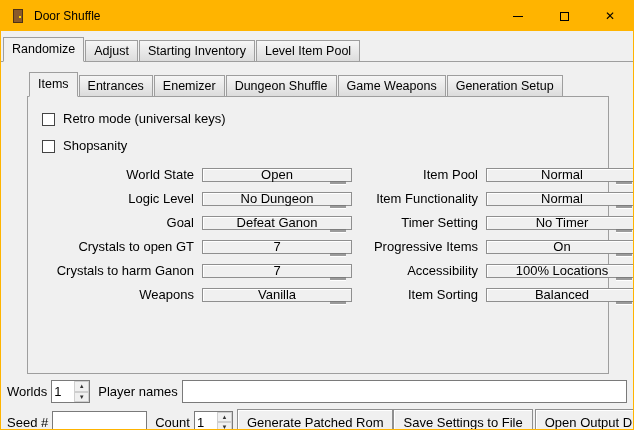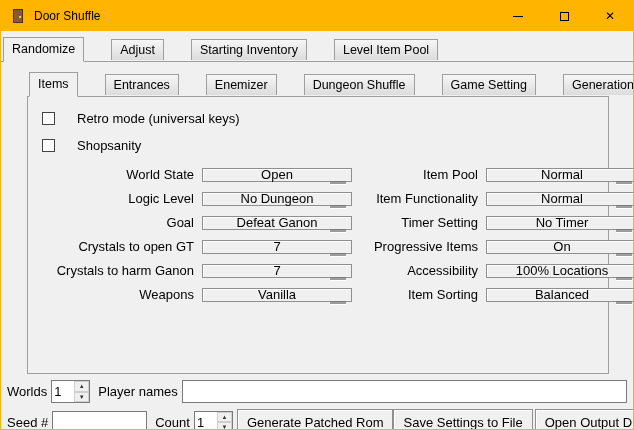--- a/index.html
+++ b/index.html
@@ -18,34 +18,34 @@
   .app-icon { width:16px; height:16px; margin:0 8px 0 9px; position:relative; }
   .app-icon .door { position:absolute; left:3px; top:1px; width:10px; height:14px; background:#8a5a2b; border:1px solid #4d3216; }
   .app-icon .knob { position:absolute; left:9px; top:8px; width:2px; height:2px; background:#ffd700; }
   .title-text { font-size:12px; }
   .win-btns { margin-left:auto; display:flex; height:100%; }
   .win-btn { width:46px; height:100%; display:flex; align-items:center; justify-content:center; }
   .glyph-min { width:10px; height:1px; background:#000; }
   .glyph-max { width:9px; height:9px; border:1px solid #000; }
   .glyph-close { font-size:12px; line-height:1; }
   
-  .tabrow { display:flex; align-items:center; padding:4px 0 0 2px; border-bottom:1px solid #9e9e9e; flex:0 0 auto;gap:26px; }
+  .tabrow { display:flex; align-items:flex-end; padding:4px 0 0 2px; border-bottom:1px solid #9e9e9e; flex:0 0 auto; }
   .tabrow-outer { margin-top:2px; }
   .tab {
     padding:3px 8px 3px; border:1px solid #9e9e9e; border-bottom:none;
     background:linear-gradient(#f6f6f6,#dcdcdc);
     font-size:12.5px; white-space:nowrap; margin-right:1px; position:relative;
   }
   .tab.selected { background:#f0f0f0; margin-bottom:-1px; padding-bottom:5px; padding-top:4px; z-index:2; border-bottom:1px solid #f0f0f0; }
   
   .inner { margin:6px 24px 0 26px; flex:0 0 auto; }
   .inner .tabrow { border-bottom:none; padding-left:2px; }
   .inner-frame { border:1px solid #9e9e9e; background:#f0f0f0; padding:8px 6px 10px 6px; height:278px; }
   
-  .check-row { display:flex; align-items:center; gap:22px; margin:6px 0 12px 8px; }
+  .check-row { display:flex; align-items:flex-end; gap:8px; margin:6px 0 12px 8px; }
   .checkbox { width:13px; height:13px; background:#fff; border:1px solid #444; flex:0 0 auto; }
   
   .fields { display:grid; grid-template-columns:148px 150px 118px 152px; column-gap:8px; row-gap:9px; margin:14px 0 0 12px; align-items:center; }
   .flabel { text-align:right; white-space:nowrap; }
   .dropdown { position:relative; height:14px; border:1px solid #8f8f8f; background:#f0f0f0;
     box-shadow:inset 1px 1px 0 #ffffff; display:flex; align-items:center; justify-content:center; }
   .dd-value { font-size:13px; }
   .dd-indicator { position:absolute; right:5px; top:12px; width:16px; height:3px;
     background:#9b9b9b; box-shadow:0 1px 0 #ffffff, inset 0 1px 0 #7d7d7d; }
   
@@ -98,21 +98,21 @@
     <div class="tab">Starting Inventory</div>
     <div class="tab">Level Item Pool</div>
   </div>
 
   <div class="inner">
     <div class="tabrow">
       <div class="tab selected">Items</div>
       <div class="tab">Entrances</div>
       <div class="tab">Enemizer</div>
       <div class="tab">Dungeon Shuffle</div>
-      <div class="tab">Game Setting</div>
+      <div class="tab">Game Weapons</div>
       <div class="tab">Generation Setup</div>
     </div>
     <div class="inner-frame">
 
       <div class="check-row">
         <span class="checkbox"></span>
         <span>Retro mode (universal keys)</span>
       </div>
       <div class="check-row">
         <span class="checkbox"></span>

